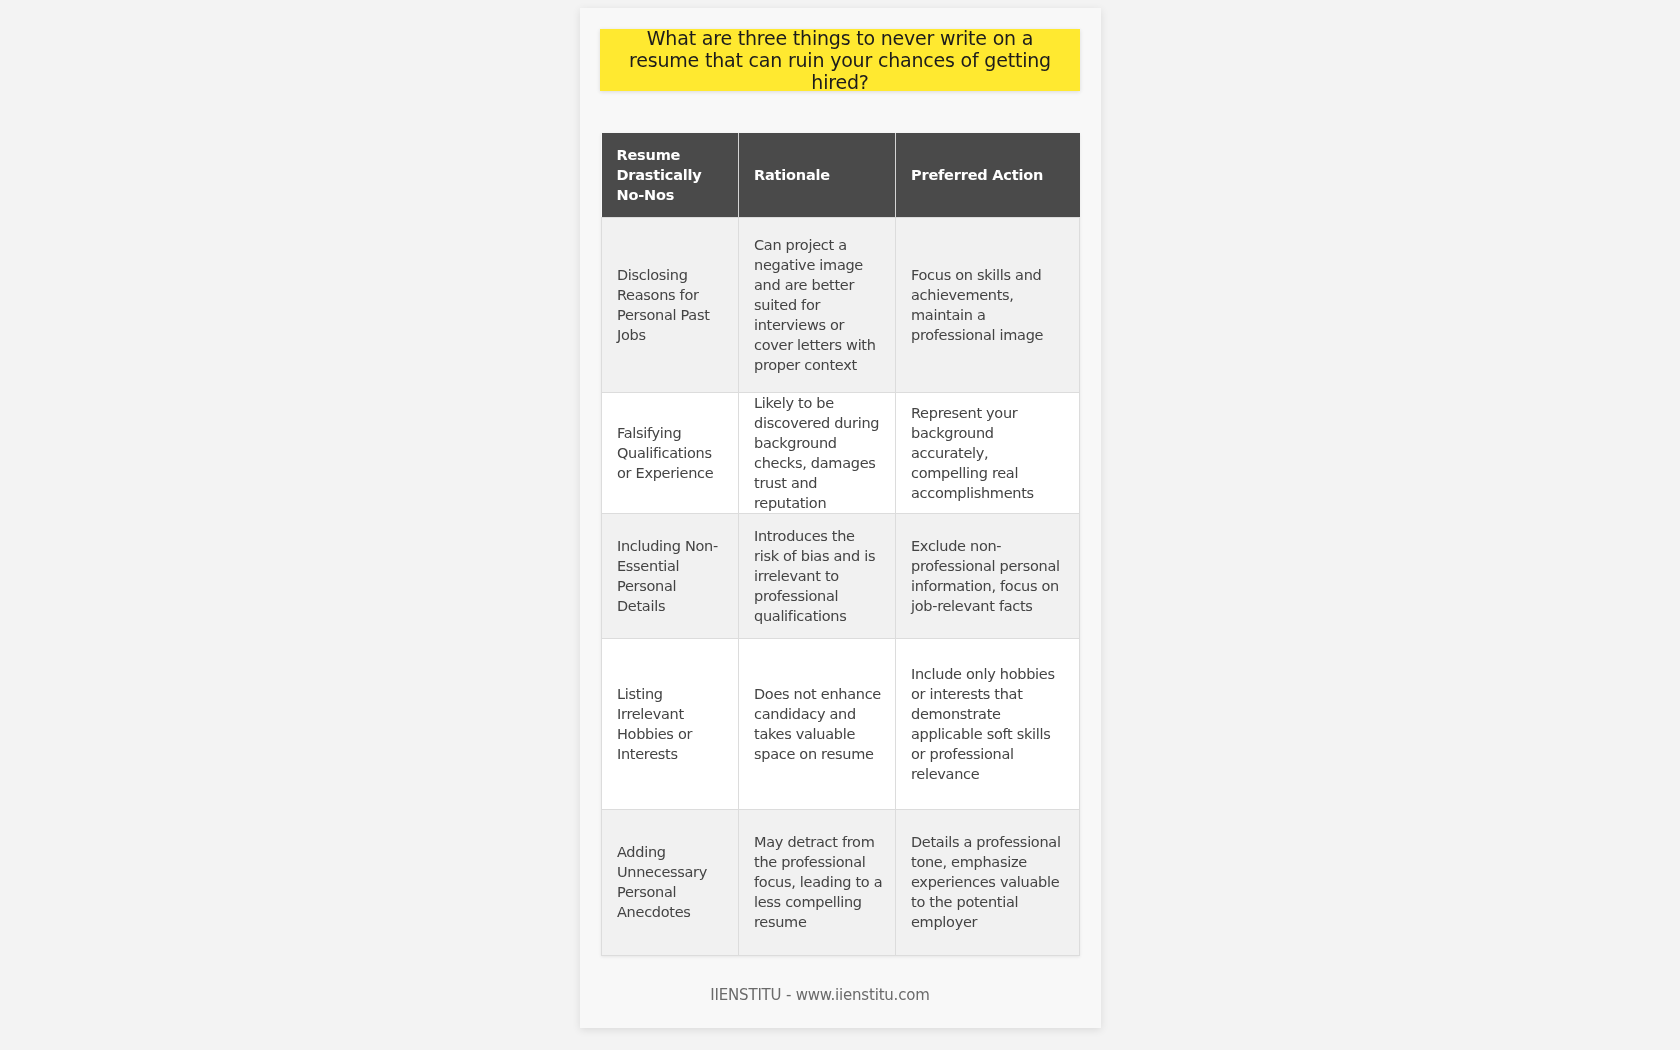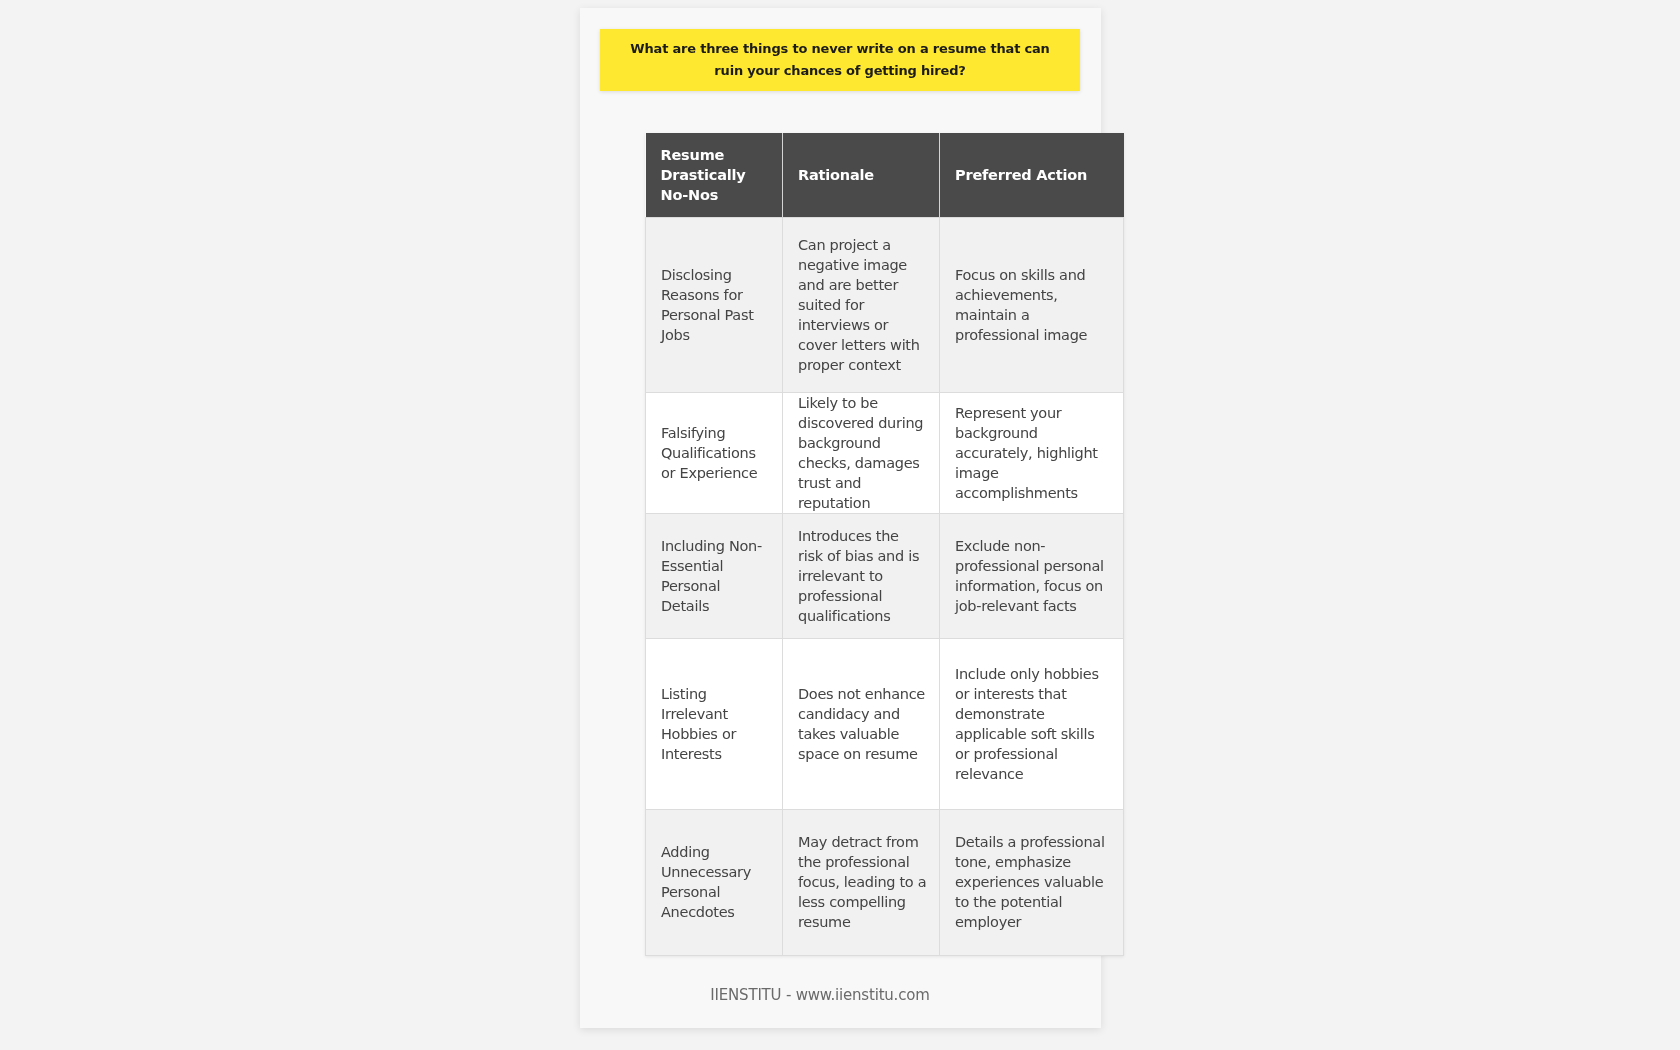--- a/index.html
+++ b/index.html
@@ -30,35 +30,34 @@
       background: #ffe930;
       box-shadow: 0 1px 4px rgba(0,0,0,0.12);
       display: flex;
       align-items: center;
       justify-content: center;
       text-align: center;
       box-sizing: border-box;
       padding: 0 20px;
     }
     .title-text {
-      font-size: 13px;
-      font-weight: bold;
+      font-size: 19px;
+      font-weight: normal;
       color: #1c1c1c;
       line-height: 22px;
       letter-spacing: -0.2px;
     }
     table.nonos {
       position: absolute;
       left: 21px;
       top: 125px;
       width: 478px;
       border-collapse: collapse;
       table-layout: fixed;
       box-shadow: 0 1px 3px rgba(0,0,0,0.08);
-      margin-left: 44px;
     }
     table.nonos col.c1 { width: 137px; }
     table.nonos col.c2 { width: 157px; }
     table.nonos col.c3 { width: 184px; }
     table.nonos th {
       background: #4a4a4a;
       color: #ffffff;
       font-size: 14.5px;
       font-weight: bold;
       text-align: left;
@@ -122,21 +121,21 @@
     </thead>
     <tbody>
       <tr class="odd r1">
         <td>Disclosing Reasons for Personal Past Jobs</td>
         <td>Can project a negative image and are better suited for interviews or cover letters with proper context</td>
         <td>Focus on skills and achievements, maintain a professional image</td>
       </tr>
       <tr class="even r2">
         <td>Falsifying Qualifications or Experience</td>
         <td>Likely to be discovered during background checks, damages trust and reputation</td>
-        <td>Represent your background accurately, highlight image accomplishments</td>
+        <td>Represent your background accurately, compelling real accomplishments</td>
       </tr>
       <tr class="odd r3">
         <td>Including Non-Essential Personal Details</td>
         <td>Introduces the risk of bias and is irrelevant to professional qualifications</td>
         <td>Exclude non-professional personal information, focus on job-relevant facts</td>
       </tr>
       <tr class="even r4">
         <td>Listing Irrelevant Hobbies or Interests</td>
         <td>Does not enhance candidacy and takes valuable space on resume</td>
         <td>Include only hobbies or interests that demonstrate applicable soft skills or professional relevance</td>

